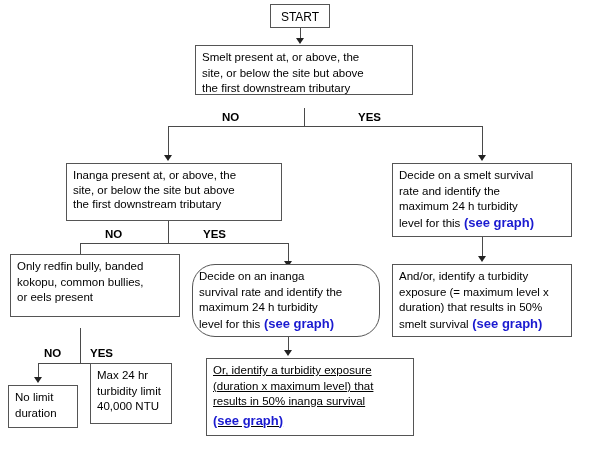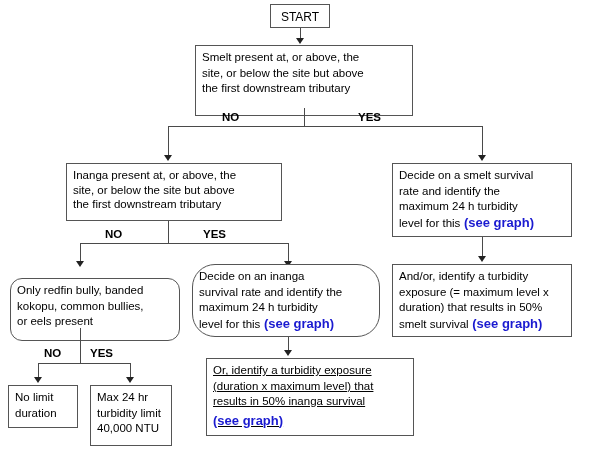--- a/index.html
+++ b/index.html
@@ -65,21 +65,21 @@
 
 <div id="canvas">
 
   <div class="node center" style="left:270px; top:4px; width:60px; height:24px; line-height:17px; font-size:12px;">
     <span>START</span>
   </div>
 
   <div class="vline" style="left:300px; top:28px; height:11px;"></div>
   <div class="arrowhead" style="left:296px; top:38px;"></div>
 
-  <div class="node" style="left:195px; top:45px; width:218px; height:71px;">
+  <div class="node" style="left:195px; top:45px; width:218px; height:50px;">
     <div>Smelt present at, or above, the</div>
     <div>site, or below the site but above</div>
     <div>the first downstream tributary</div>
   </div>
 
   <div class="vline" style="left:304px; top:108px; height:19px;"></div>
   <div class="hline" style="left:168px; top:126px; width:314px;"></div>
   <div class="vline" style="left:168px; top:126px; height:30px;"></div>
   <div class="arrowhead" style="left:164px; top:155px;"></div>
   <div class="vline" style="left:482px; top:126px; height:30px;"></div>
@@ -97,42 +97,42 @@
   <div class="vline" style="left:168px; top:221px; height:23px;"></div>
   <div class="hline" style="left:80px; top:243px; width:208px;"></div>
   <div class="vline" style="left:80px; top:243px; height:20px;"></div>
   <div class="arrowhead" style="left:76px; top:261px;"></div>
   <div class="vline" style="left:288px; top:243px; height:20px;"></div>
   <div class="arrowhead" style="left:284px; top:261px;"></div>
 
   <div class="branch-label" style="left:105px; top:228px;">NO</div>
   <div class="branch-label" style="left:203px; top:228px;">YES</div>
 
-  <div class="node" style="left:10px; top:278px; width:170px; height:63px;border-radius:12px;">
+  <div class="node" style="left:10px; top:254px; width:170px; height:63px;">
     <div>Only redfin bully, banded</div>
     <div>kokopu, common bullies,</div>
     <div>or eels present</div>
   </div>
 
   <div class="vline" style="left:80px; top:328px; height:36px;"></div>
   <div class="hline" style="left:38px; top:363px; width:92px;"></div>
   <div class="vline" style="left:38px; top:363px; height:16px;"></div>
   <div class="arrowhead" style="left:34px; top:377px;"></div>
   <div class="vline" style="left:130px; top:363px; height:16px;"></div>
   <div class="arrowhead" style="left:126px; top:377px;"></div>
 
   <div class="branch-label" style="left:44px; top:347px;">NO</div>
   <div class="branch-label" style="left:90px; top:347px;">YES</div>
 
   <div class="node" style="left:8px; top:385px; width:70px; height:43px;">
     <div>No limit</div>
     <div>duration</div>
   </div>
 
-  <div class="node" style="left:90px; top:385px; width:82px; height:61px;">
+  <div class="node" style="left:90px; top:363px; width:82px; height:61px;">
     <div>Max 24 hr</div>
     <div>turbidity limit</div>
     <div>40,000 NTU</div>
   </div>
 
   <div class="node" style="left:192px; top:264px; width:188px; height:73px;border-radius:23px;">
     <div>Decide on an inanga</div>
     <div>survival rate and identify the</div>
     <div>maximum 24 h turbidity</div>
     <div><span>level for this</span><span class="seegraph"> (see graph)</span></div>

